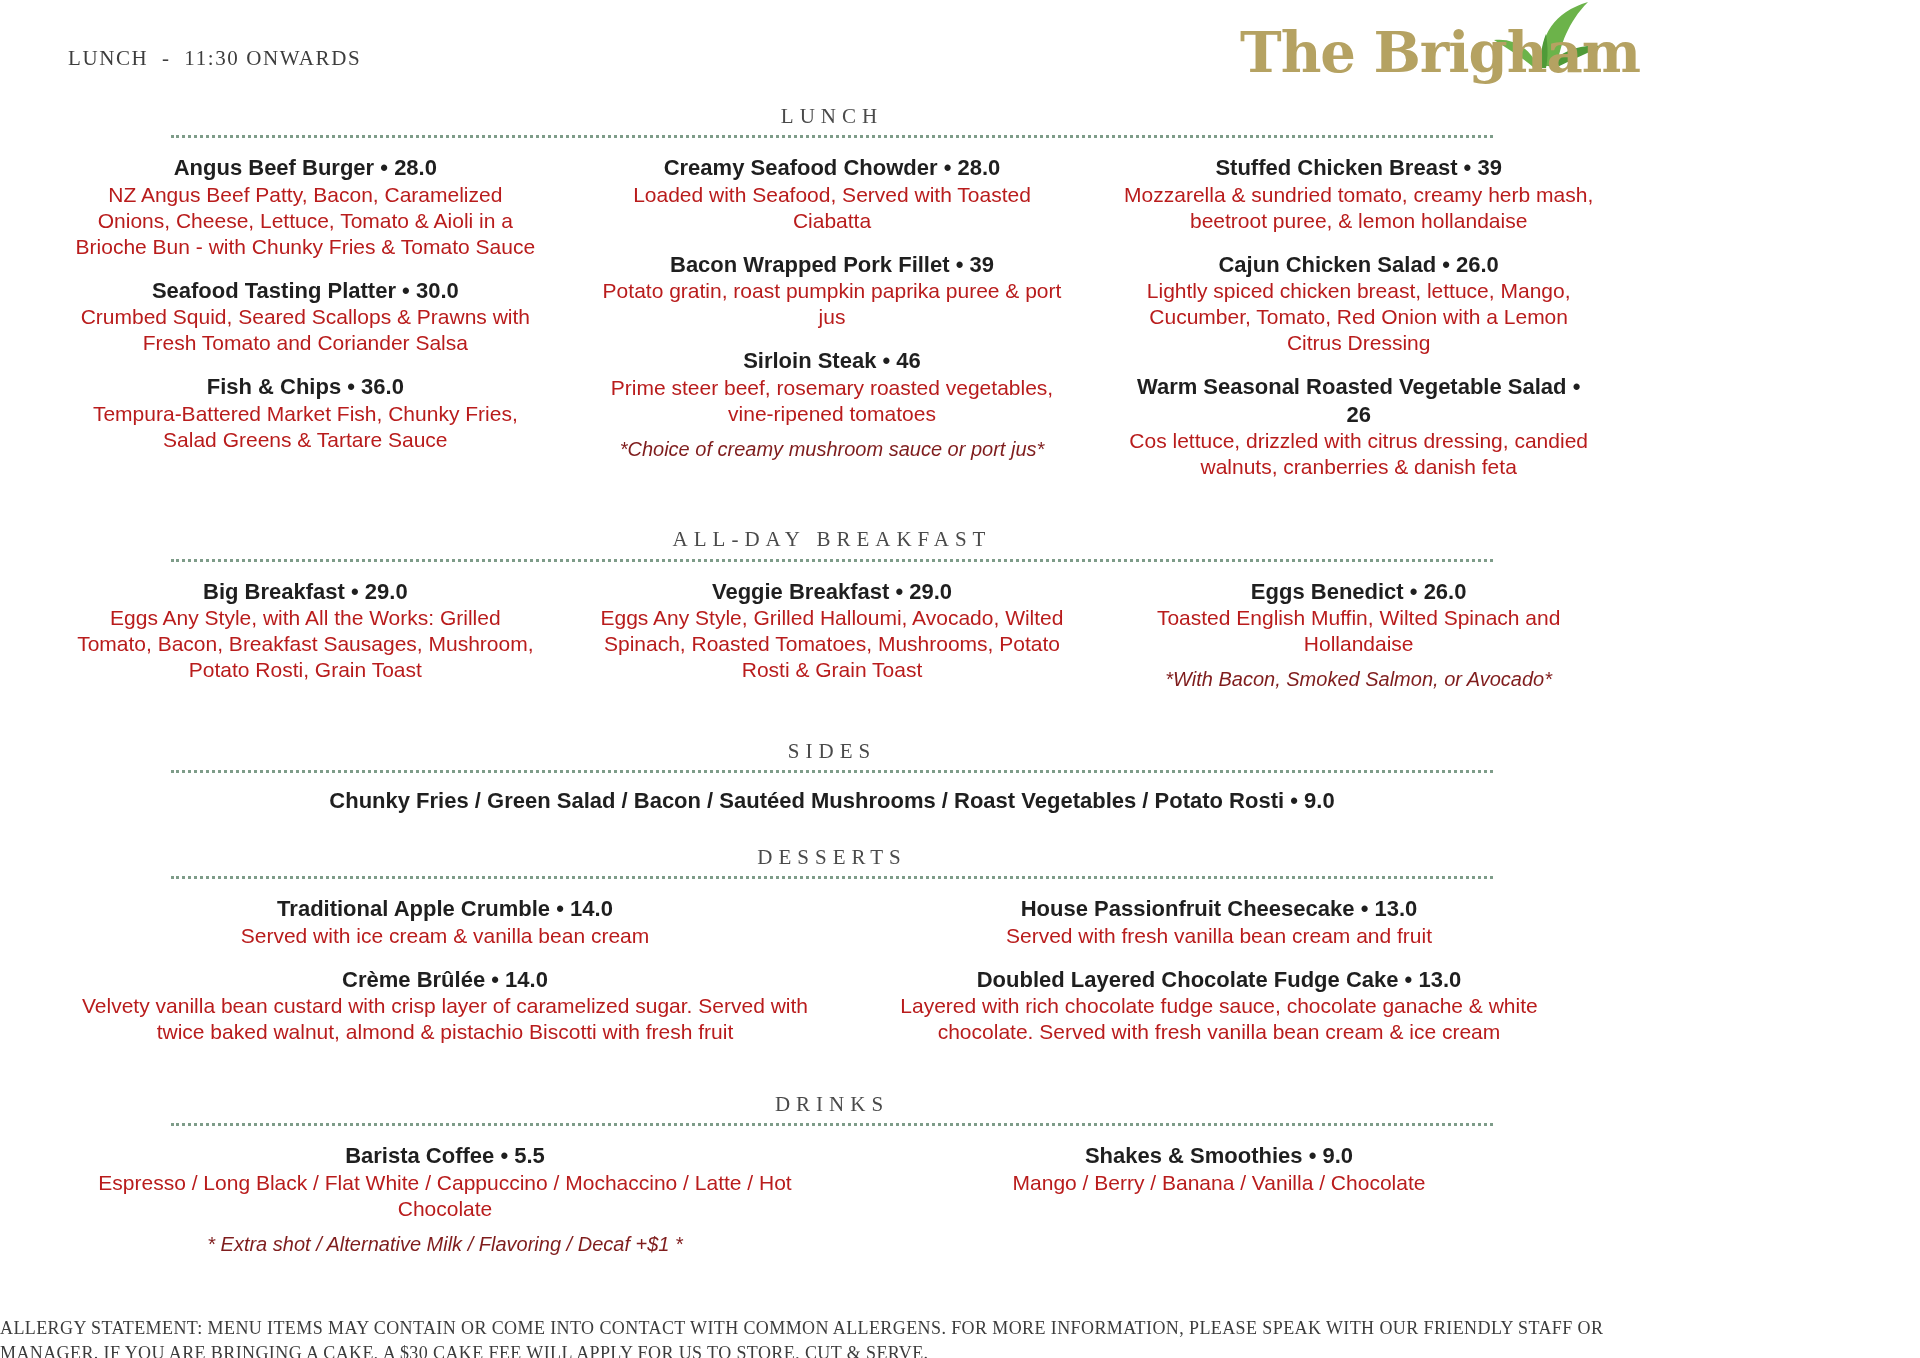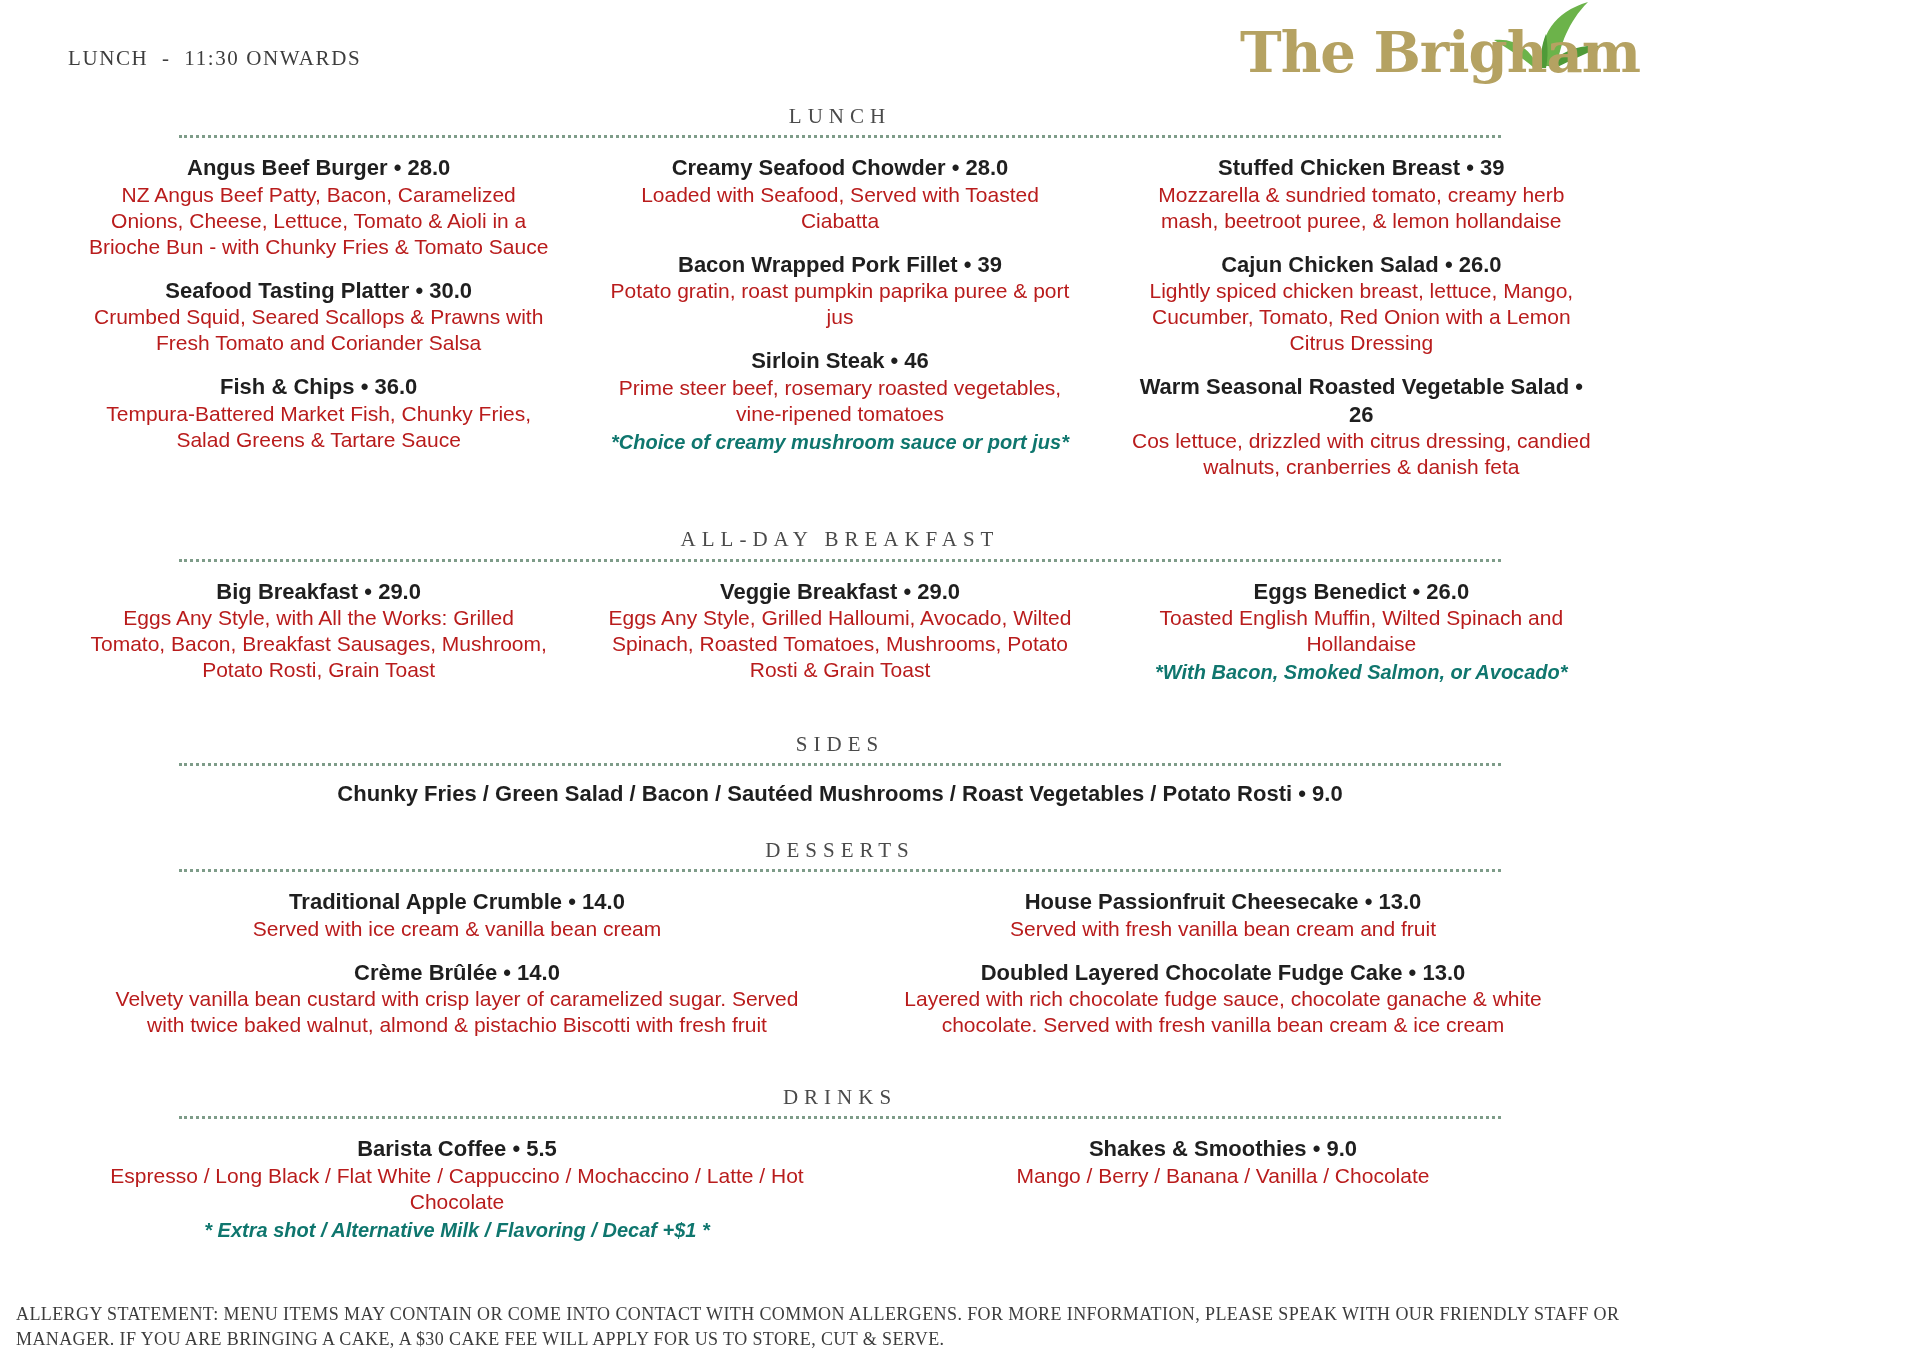--- a/index.html
+++ b/index.html
@@ -1,19 +1,19 @@
 <!DOCTYPE html>
 <html><head>
 <meta charset="utf-8">
 <style>
   * { margin:0; padding:0; box-sizing:border-box; }
   html, body { background:#ffffff; }
   .page {
     position:relative; width:1664px; height:1358px; background:#ffffff; overflow:hidden;
-    font-family:"Liberation Sans","DejaVu Sans",sans-serif; color:#222;padding-left:16px;
+    font-family:"Liberation Sans","DejaVu Sans",sans-serif; color:#222;
   }
   
   .hours {
     position:absolute; left:68px; top:46px; white-space:pre;
     font-family:"Liberation Serif","DejaVu Serif",serif;
     font-size:21px; letter-spacing:1.6px; color:#3d3d3d;
   }
   .logo-wrap { position:absolute; right:24px; top:24px; }
   .logo-leaves { position:absolute; right:34px; top:-24px; width:130px; height:70px; z-index:0; }
   .logo-text {
@@ -30,21 +30,21 @@
   .mt-sec   { margin-top:30px; }
   .dotted { width:1322px; height:0; margin:6px auto 0; border-top:3px dotted #7e9c89; }
   .section-body { margin-top:16px; }
   .grid3 { display:grid; grid-template-columns:1fr 1fr 1fr; column-gap:56px; padding:0 70px; justify-items:center; align-items:start; }
   .grid3 .menu-item { max-width:505px; }
   .grid2 { display:grid; grid-template-columns:1fr 1fr; column-gap:44px; padding:0 80px; justify-items:center; align-items:start; }
   .grid2 .menu-item { max-width:850px; }
   .menu-item { text-align:center; margin-bottom:17px; }
   .mi-title { font-size:22px; font-weight:700; color:#1f1f1f; line-height:1.25; }
   .mi-desc  { font-size:21px; color:#b91c1c; line-height:1.24; margin-top:0; }
-  .mi-note  { font-size:20px; font-weight:700; font-style:italic; color:#0f766e; margin-top:3px; line-height:1.25; }
+  .mi-note  { font-size:20px; font-weight:400; font-style:italic; color:#7f1d1d; margin-top:10px; line-height:1.25; }
   .sides-body { margin-top:14px; text-align:center; }
   .sides-body .menu-item { margin-bottom:4px; }
   
   .allergy {
     margin:42px auto 0; max-width:1760px; text-align:left;
     font-family:"Liberation Serif","DejaVu Serif",serif;
     font-size:18px; letter-spacing:0.4px; color:#3c3c3c; line-height:1.4;
   }
   .review { margin-top:30px; text-align:center; font-style:italic; font-size:23px; color:#4a4a4a; }
 </style>

